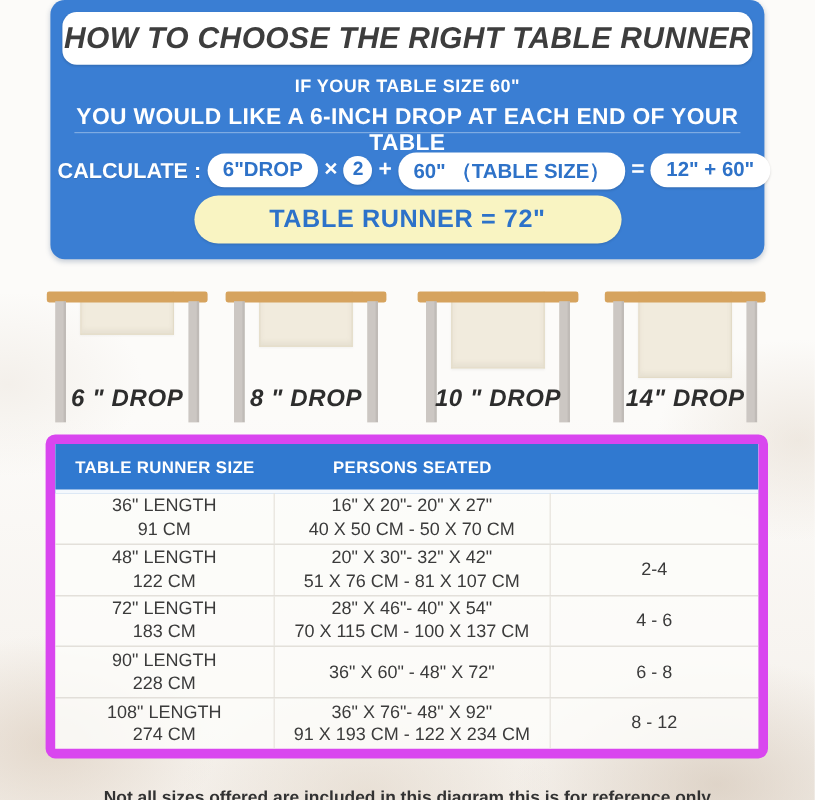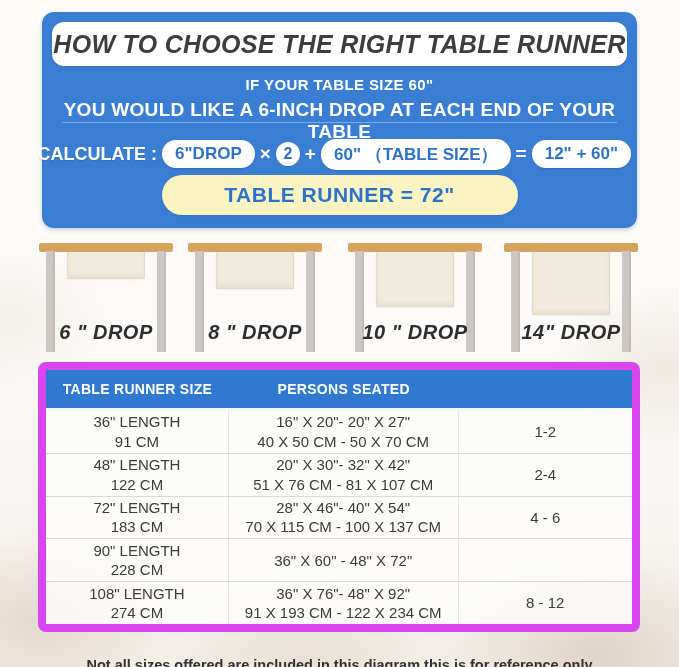--- a/index.html
+++ b/index.html
@@ -15,41 +15,41 @@
       radial-gradient(200px 130px at 6% 93%, rgba(213,196,178,0.55), transparent 70%),
       radial-gradient(240px 150px at 88% 98%, rgba(201,184,166,0.50), transparent 70%),
       radial-gradient(170px 120px at 98% 55%, rgba(226,215,202,0.50), transparent 70%),
       radial-gradient(220px 140px at 45% 99%, rgba(216,202,185,0.42), transparent 70%),
       radial-gradient(160px 110px at 1% 48%, rgba(231,223,213,0.40), transparent 70%),
       linear-gradient(to bottom, rgba(255,255,255,0) 52%, rgba(224,211,196,0.28) 100%);
   }
 
   
   .panel{
-    position:absolute;left:42px;top:12px;width:595px;height:216px;
+    position:absolute;left:42px;top:0;width:595px;height:216px;
     background:#3a7ed3;border-radius:12px;
     box-shadow:0 2px 4px rgba(50,80,120,0.25);
   }
   .title-box{
     position:absolute;left:10px;top:10px;right:10px;height:44px;
     background:#ffffff;border-radius:12px;
     display:flex;align-items:center;justify-content:center;
     box-shadow:0 1px 2px rgba(0,0,0,0.15);
   }
   .title-box span{
     font-style:italic;font-weight:bold;font-size:25px;color:#3d3d3d;
     letter-spacing:0.3px;white-space:nowrap;
   }
   .banner-line{position:absolute;left:0;right:0;text-align:center;color:#ffffff;font-weight:bold;}
   .banner-line.l1{top:64px;font-size:15px;letter-spacing:0.4px;}
   .banner-line.l2{top:87px;font-size:19px;letter-spacing:0.3px;}
   .divider{position:absolute;top:110px;left:20px;right:20px;height:1px;background:rgba(255,255,255,0.35);}
   .calc-row{
     position:absolute;top:127px;left:6px;right:6px;height:30px;
-    display:flex;align-items:center;justify-content:flex-end;gap:5px;
+    display:flex;align-items:center;justify-content:flex-start;gap:5px;
   }
   .calc-label{color:#ffffff;font-weight:bold;font-size:18px;white-space:nowrap;text-shadow:0 1px 1px rgba(0,0,0,0.12);}
   .pill{
     background:#ffffff;border-radius:15px;padding:4px 13px;
     color:#2e72c8;font-weight:bold;font-size:17px;white-space:nowrap;
     box-shadow:0 1px 2px rgba(0,0,0,0.15);
   }
   .op{color:#ffffff;font-weight:bold;font-size:19px;}
   .mult-circle{
     width:24px;height:24px;background:#ffffff;border-radius:50%;
@@ -179,23 +179,20 @@
   <div class="tbody">
       <div class="trow">
         <div class="tcell sep">
           <div class="sub">36" LENGTH</div>
           <div class="sub">91 CM</div>
         </div>
         <div class="tcell sep">
           <div class="sub">16" X 20"- 20" X 27"</div>
           <div class="sub">40 X 50 CM - 50 X 70 CM</div>
         </div>
-        <div class="tcell">
-          <div class="sub">1-2</div>
-        </div>
       </div>
       <div class="trow">
         <div class="tcell sep">
           <div class="sub">48" LENGTH</div>
           <div class="sub">122 CM</div>
         </div>
         <div class="tcell sep">
           <div class="sub">20" X 30"- 32" X 42"</div>
           <div class="sub">51 X 76 CM - 81 X 107 CM</div>
         </div>
@@ -217,20 +214,23 @@
         </div>
       </div>
       <div class="trow">
         <div class="tcell sep">
           <div class="sub">90" LENGTH</div>
           <div class="sub">228 CM</div>
         </div>
         <div class="tcell sep">
           <div class="sub">36" X 60" - 48" X 72"</div>
         </div>
+        <div class="tcell">
+          <div class="sub">6 - 8</div>
+        </div>
       </div>
       <div class="trow">
         <div class="tcell sep">
           <div class="sub">108" LENGTH</div>
           <div class="sub">274 CM</div>
         </div>
         <div class="tcell sep">
           <div class="sub">36" X 76"- 48" X 92"</div>
           <div class="sub">91 X 193 CM - 122 X 234 CM</div>
         </div>

